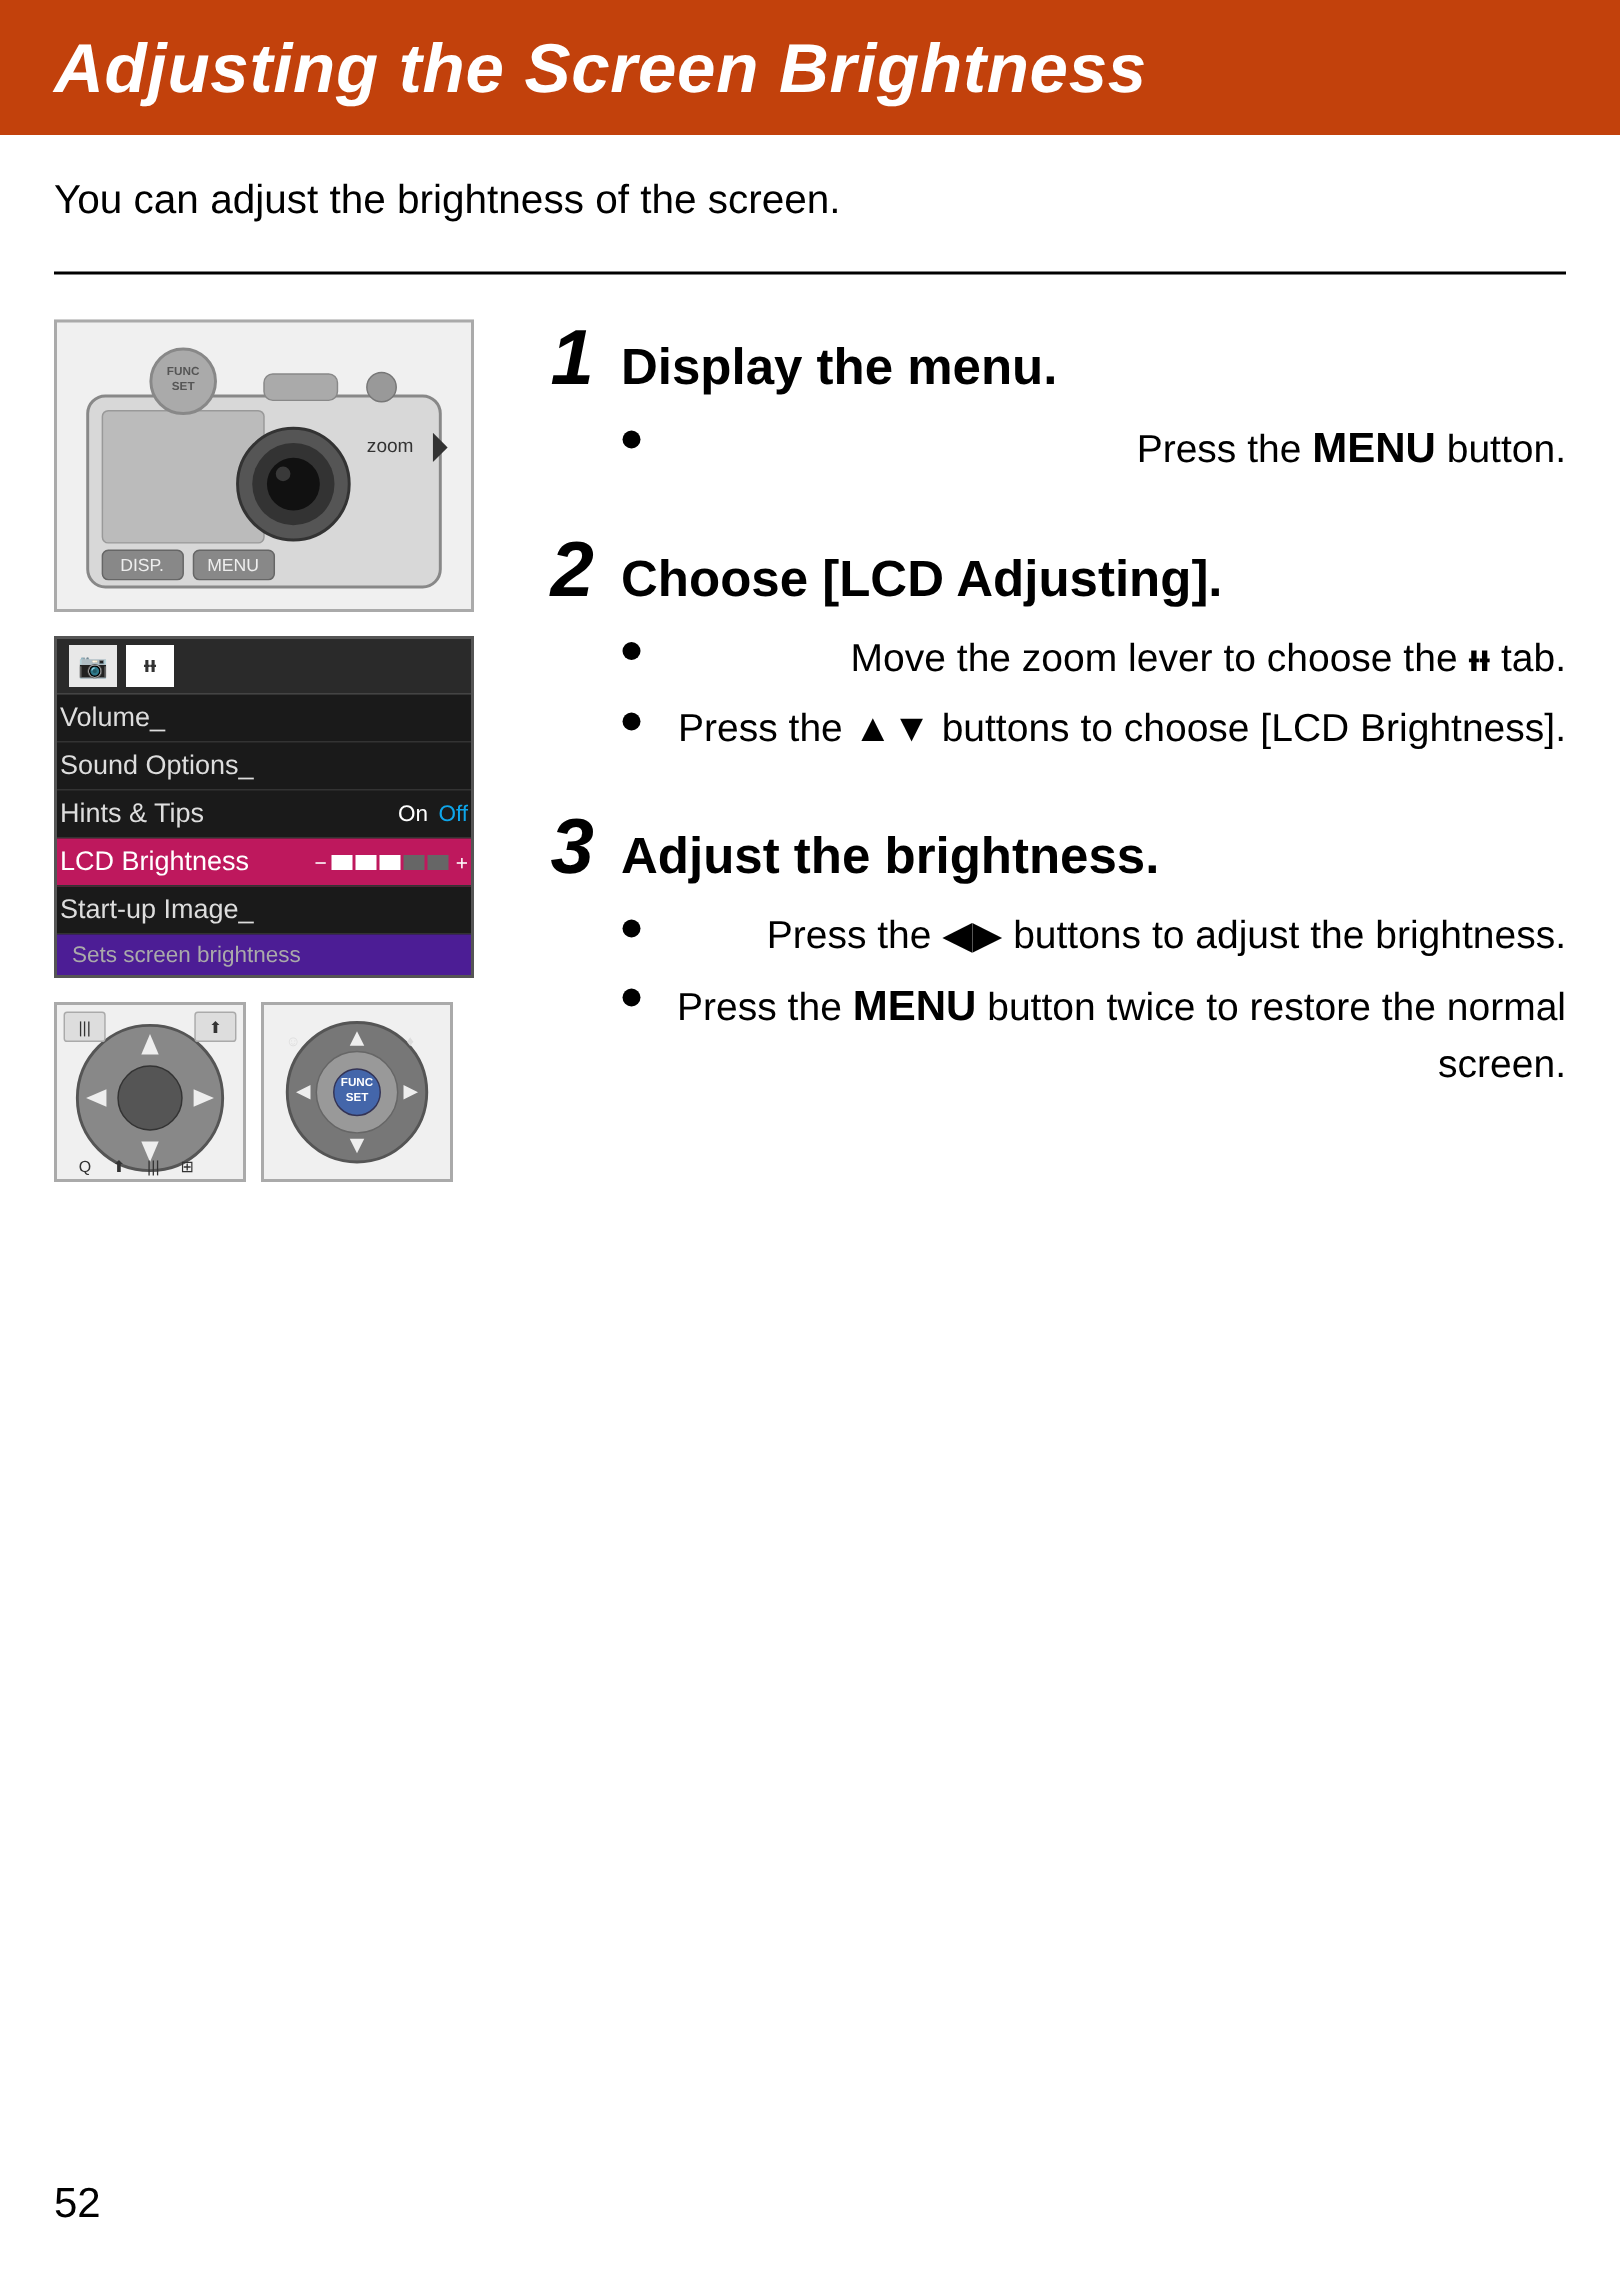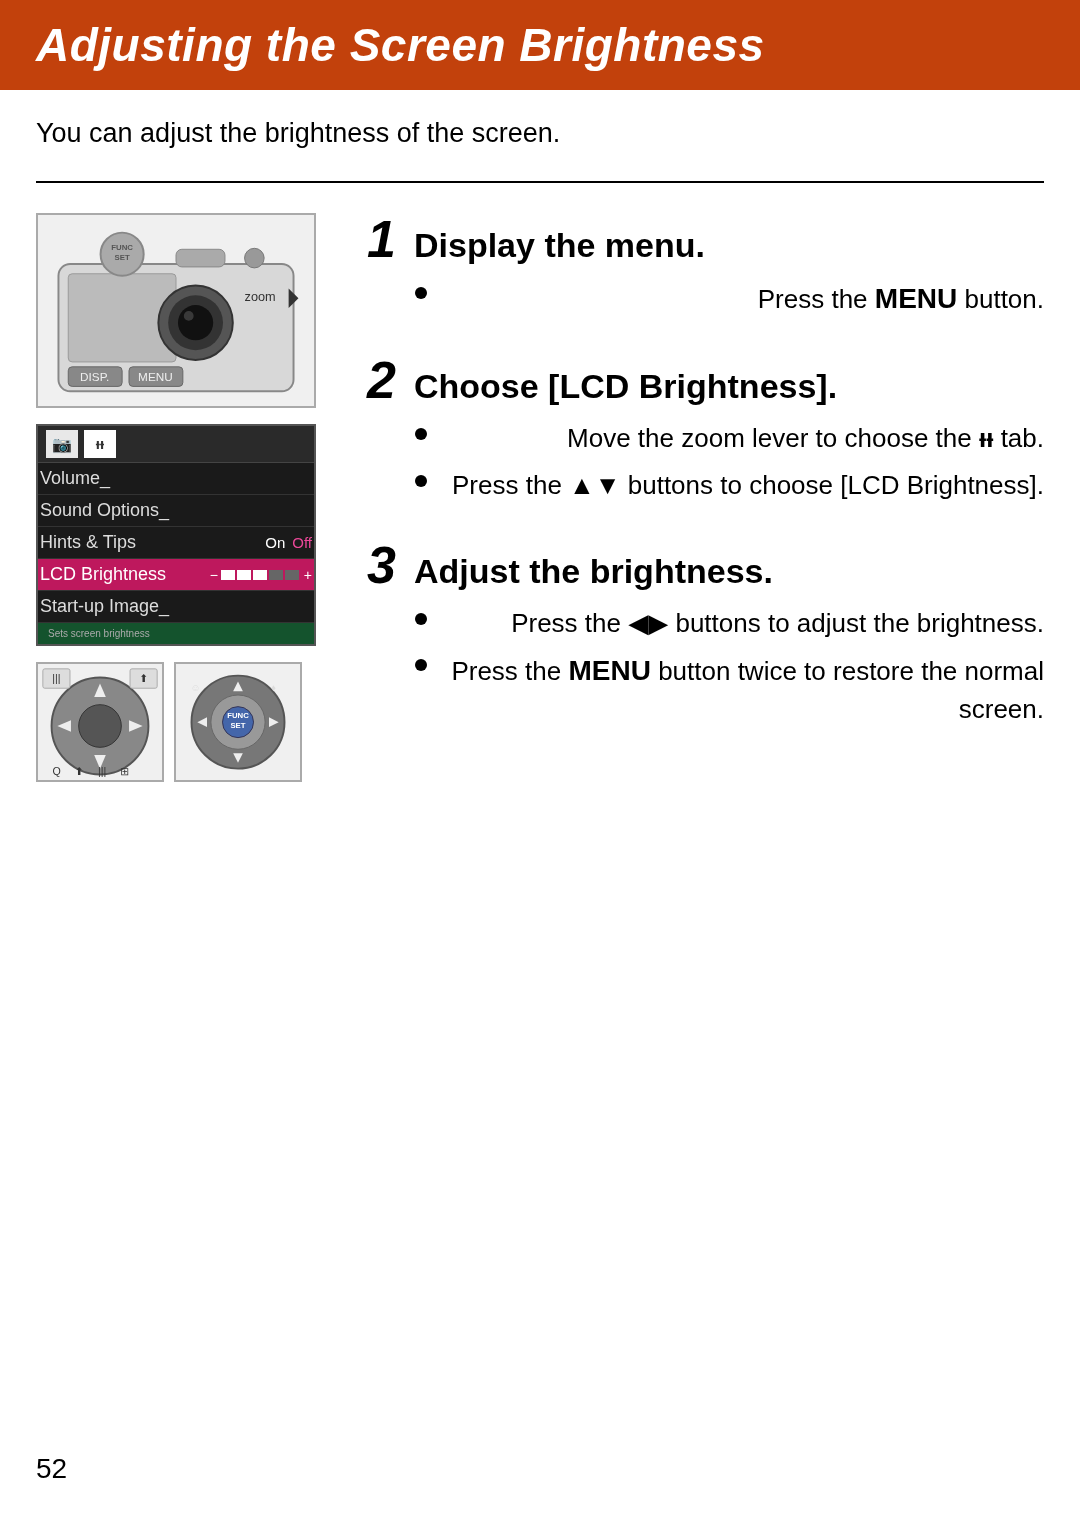--- a/index.html
+++ b/index.html
@@ -154,22 +154,22 @@
       background: #666;
     }
 
     .bar-segment.filled {
       background: #ffffff;
     }
 
     .menu-footer {
       padding: 5px 10px;
       color: #aaa;
-      font-size: 10px;
-      background: #14532d;
+      font-size: 15px;
+      background: #4c1d95;
     }
 
     
     .bottom-images {
       display: flex;
       gap: 10px;
       width: 280px;
     }
 
     .nav-image {
@@ -315,21 +315,21 @@
         <div class="menu-item">
           <span class="menu-item-label">Volume_</span>
         </div>
         <div class="menu-item">
           <span class="menu-item-label">Sound Options_</span>
         </div>
         <div class="menu-item">
           <span class="menu-item-label">Hints &amp; Tips</span>
           <span class="menu-item-value">
             <span style="color:#fff; font-size:15px;">On</span>
-            <span style="color:#ec4899; font-size:15px; margin-left:4px;">Off</span>
+            <span style="color:#0ea5e9; font-size:15px; margin-left:4px;">Off</span>
           </span>
         </div>
         <div class="menu-item highlighted">
           <span class="menu-item-label" style="color:#fff;">LCD Brightness</span>
           <span class="menu-item-value">
             <span style="color:#fff; font-size:14px;">−</span>
             <div class="brightness-bar">
               <div class="bar-segment filled"></div>
               <div class="bar-segment filled"></div>
               <div class="bar-segment filled"></div>
@@ -405,21 +405,21 @@
           <div class="bullet-text">
             Press the <span class="menu-bold">MENU</span> button.
           </div>
         </div>
       </div>
     </div>
 
     <div class="step">
       <div class="step-header">
         <span class="step-number">2</span>
-        <span class="step-title">Choose [LCD Brightness].</span>
+        <span class="step-title">Choose [LCD Adjusting].</span>
       </div>
       <div class="step-bullets">
         <div class="bullet">
           <div class="bullet-dot"></div>
           <div class="bullet-text">
             Move the zoom lever to choose the <strong>ᵻᵻ</strong> tab.
           </div>
         </div>
         <div class="bullet">
           <div class="bullet-dot"></div>

